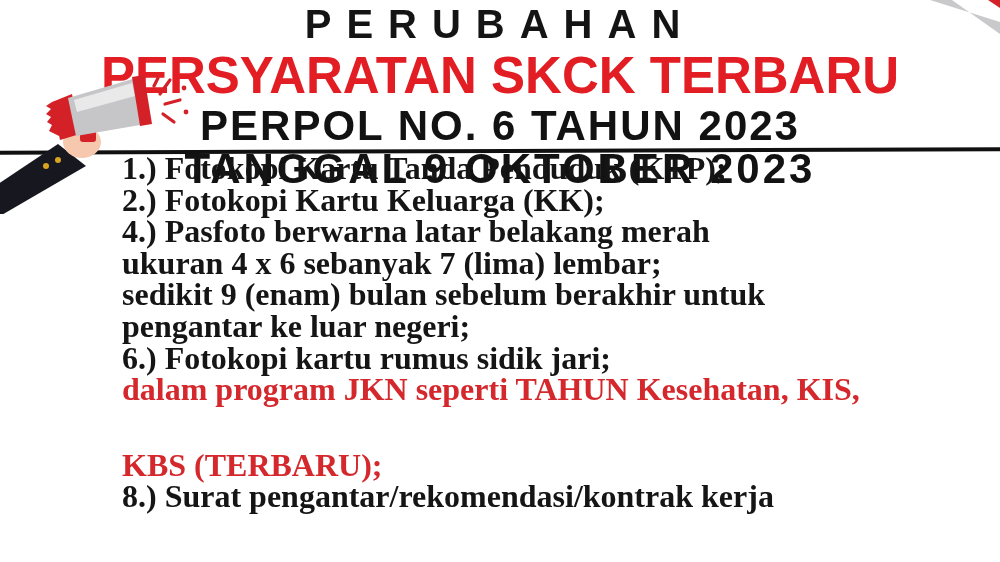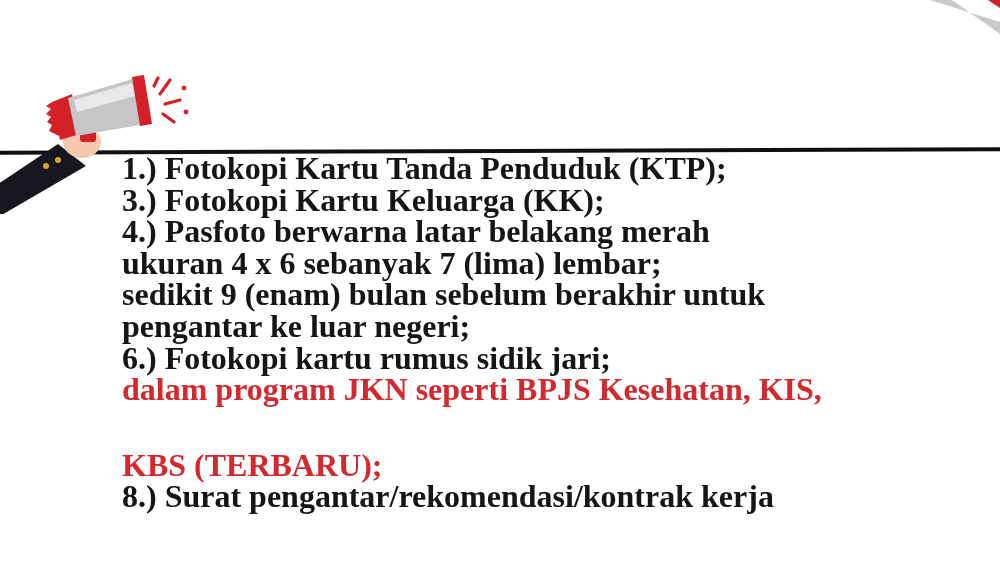--- a/index.html
+++ b/index.html
@@ -55,20 +55,26 @@
 </head>
 <body>
 
 <div class="stage">
 
   <svg class="corner" viewBox="0 0 70 40" aria-hidden="true">
     <polygon points="58,0 70,0 70,8" fill="#d42127"></polygon>
     <polygon points="0,0 22,0 70,34 70,22" fill="#c9c9cb"></polygon>
   </svg>
 
+  <div class="header">
+    <div class="h-line1">PERUBAHAN</div>
+    <div class="h-line2" style="color: rgb(226, 30, 36);">PERSYARATAN SKCK TERBARU</div>
+    <div class="h-line3">PERPOL NO. 6 TAHUN 2023</div>
+    <div class="h-line4">TANGGAL 9 OKTOBER 2023</div>
+  </div>
 
   <div class="divider"></div>
 
   <svg class="megaphone" viewBox="0 0 215 140" aria-hidden="true">
 
     <polygon points="-8,118 64,70 92,92 6,142 -10,142" fill="#17171f"></polygon>
     <circle cx="52" cy="92" r="3" fill="#d9a521"></circle>
     <circle cx="64" cy="86" r="3" fill="#d9a521"></circle>
 
     <ellipse cx="88" cy="68" rx="19" ry="16" fill="#f6c9ae"></ellipse>
@@ -90,35 +96,35 @@
     </g>
     <circle cx="190" cy="14" r="2.4" fill="#d42127"></circle>
     <circle cx="192" cy="38" r="2.4" fill="#d42127"></circle>
   </svg>
 
   <div class="reqs">
     <div>
       <div class="req-line">1.) Fotokopi Kartu Tanda Penduduk (KTP);</div>
     </div>
     <div>
-      <div class="req-line">3.) Fotokopi Kartu Keluarga (KK);</div>
+      <div class="req-line">2.) Fotokopi Kartu Keluarga (KK);</div>
     </div>
     <div>
       <div class="req-line">4.) Pasfoto berwarna latar belakang merah</div>
       <div class="req-line">ukuran 4 x 6 sebanyak 7 (lima) lembar;</div>
     </div>
     <div>
       <div class="req-line">sedikit 9 (enam) bulan sebelum berakhir untuk</div>
       <div class="req-line">pengantar ke luar negeri;</div>
     </div>
     <div>
       <div class="req-line">6.) Fotokopi kartu rumus sidik jari;</div>
     </div>
     <div>
-      <div class="req-line" style="color: rgb(212, 40, 45);">dalam program JKN seperti BPJS Kesehatan, KIS,</div>
+      <div class="req-line" style="color: rgb(212, 40, 45);">dalam program JKN seperti TAHUN Kesehatan, KIS,</div>
       <div class="req-line" style="color: rgb(212, 40, 45); margin-top: 44px;">KBS (TERBARU);</div>
     </div>
     <div>
       <div class="req-line">8.) Surat pengantar/rekomendasi/kontrak kerja</div>
     </div>
   </div>
 
 </div>
 
 </body></html>

